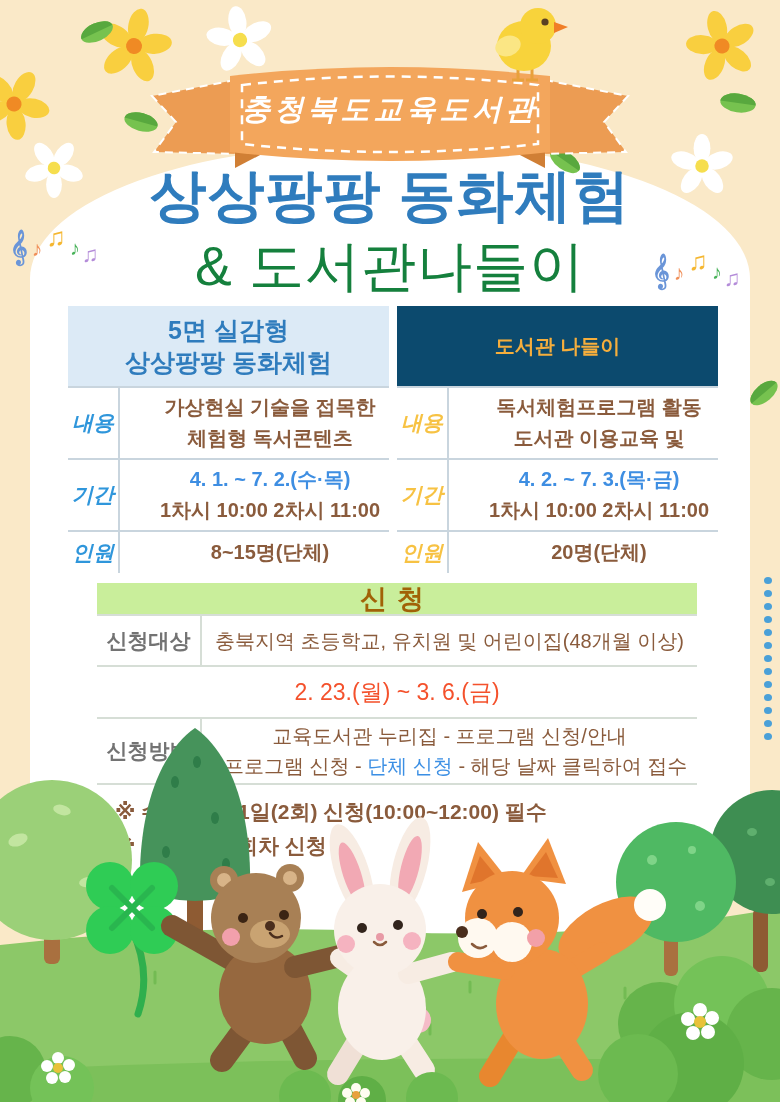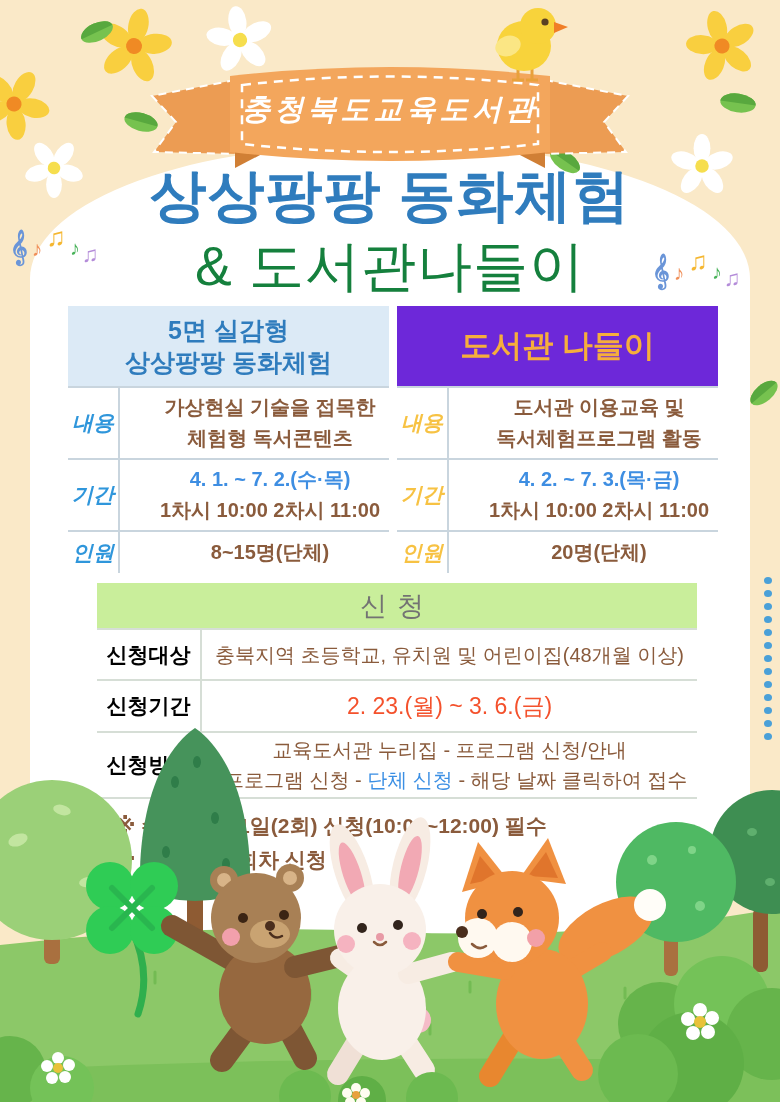--- a/index.html
+++ b/index.html
@@ -27,37 +27,37 @@
   .n-orange{font-size:21px;color:#F0905A;top:12px;left:4px;}
   .n-yellow{font-size:26px;color:#F5B731;top:-2px;left:8px;}
   .n-green{font-size:20px;color:#49B35A;top:12px;left:12px;}
   .n-purple{font-size:22px;color:#B48CD9;top:18px;left:14px;}
   
   .programs{left:68px;top:306px;width:650px;display:flex;gap:8px;}
   .pcard{width:321px;background:#FFFFFF;}
   .phead{height:80px;display:flex;flex-direction:column;align-items:center;justify-content:center;
          font-weight:800;font-size:25px;line-height:1.3;}
   .phead-blue{background:#DCEAF6;color:#2F7CBD;}
-  .phead-yellow{background:#6d28d9;color:#F6AE3C;font-size:31px;}
+  .phead-yellow{background:#0c4a6e;color:#F6AE3C;font-size:20px;}
   .prow{display:flex;border-top:2px solid #C9D5DE;}
   .plabel{width:50px;border-right:2px solid #C9D5DE;display:flex;align-items:center;
           justify-content:center;font-size:21px;font-weight:800;font-style:italic;}
   .pcard-left .plabel{color:#2F96DB;}
   .pcard-right .plabel{color:#F7C243;}
   .pval{flex:1;display:flex;flex-direction:column;align-items:center;justify-content:center;
         font-size:20px;font-weight:800;color:#8A5B3C;line-height:1.55;padding-left:31px;}
   .h70{height:70px;} .h41{height:41px;}
   .pdate{color:#3E8EE2;}
   
   .apply{left:97px;top:583px;width:600px;background:#FFFFFF;}
-  .ahead{height:45px;background:#C9EE9B;color:#737373;display:flex;align-items:center;
-         justify-content:center;font-size:27px;font-weight:400;letter-spacing:10px;}
+  .ahead{height:31px;background:#C9EE9B;color:#a16207;display:flex;align-items:center;
+         justify-content:center;font-size:27px;font-weight:700;letter-spacing:10px;}
   .arow{display:flex;border-top:2px solid #D6DED6;}
   .alabel{width:103px;border-right:2px solid #D6DED6;display:flex;align-items:center;
-          justify-content:center;font-size:21px;font-weight:800;color:#000000;}
+          justify-content:center;font-size:21px;font-weight:800;color:#737373;}
   .aval{flex:1;display:flex;flex-direction:column;align-items:center;justify-content:center;
         font-size:20px;font-weight:400;color:#8A5B3C;line-height:1.5;}
   .h49{height:49px;} .h50{height:50px;} .h64{height:64px;}
   .a-red{color:#F4512C;font-size:23px;}
   .a-blue{color:#3B8FE4;}
   .anotes{border-top:2px solid #D6DED6;padding:10px 0 12px 18px;font-size:21px;font-weight:800;
           color:#8A5B3C;line-height:1.6;}
   
   .dots{left:764px;top:577px;display:flex;flex-direction:column;gap:6px;}
   .dots i{width:8px;height:7px;border-radius:50%;background:#4AA0D8;}
@@ -237,22 +237,22 @@
       <div class="prow h41">
         <div class="plabel">인원</div>
         <div class="pval">8~15명(단체)</div>
       </div>
     </div>
     <div class="pcard pcard-right">
       <div class="phead phead-yellow">도서관 나들이</div>
       <div class="prow h70">
         <div class="plabel">내용</div>
         <div class="pval">
+          <span>독서체험프로그램 활동</span>
           <span>도서관 이용교육 및</span>
-          <span>독서체험프로그램 활동</span>
         </div>
       </div>
       <div class="prow h70">
         <div class="plabel">기간</div>
         <div class="pval">
           <span class="pdate">4. 2. ~ 7. 3.(목·금)</span>
           <span>1차시 10:00 2차시 11:00</span>
         </div>
       </div>
       <div class="prow h41">
@@ -262,21 +262,20 @@
     </div>
   </div>
 
   <div class="layer apply">
     <div class="ahead">신청</div>
     <div class="arow h49">
       <div class="alabel">신청대상</div>
       <div class="aval">충북지역 초등학교, 유치원 및 어린이집(48개월 이상)</div>
     </div>
     <div class="arow h50">
-      <div class="alabel">신청기간</div>
       <div class="aval a-red">2. 23.(월) ~ 3. 6.(금)</div>
     </div>
     <div class="arow h64">
       <div class="alabel">신청방법</div>
       <div class="aval">
         <span>교육도서관 누리집 - 프로그램 신청/안내</span>
         <span><span>- 프로그램 신청 - </span><span class="a-blue">단체 신청</span><span> - 해당 날짜 클릭하여 접수</span></span>
       </div>
     </div>
     <div class="anotes">

